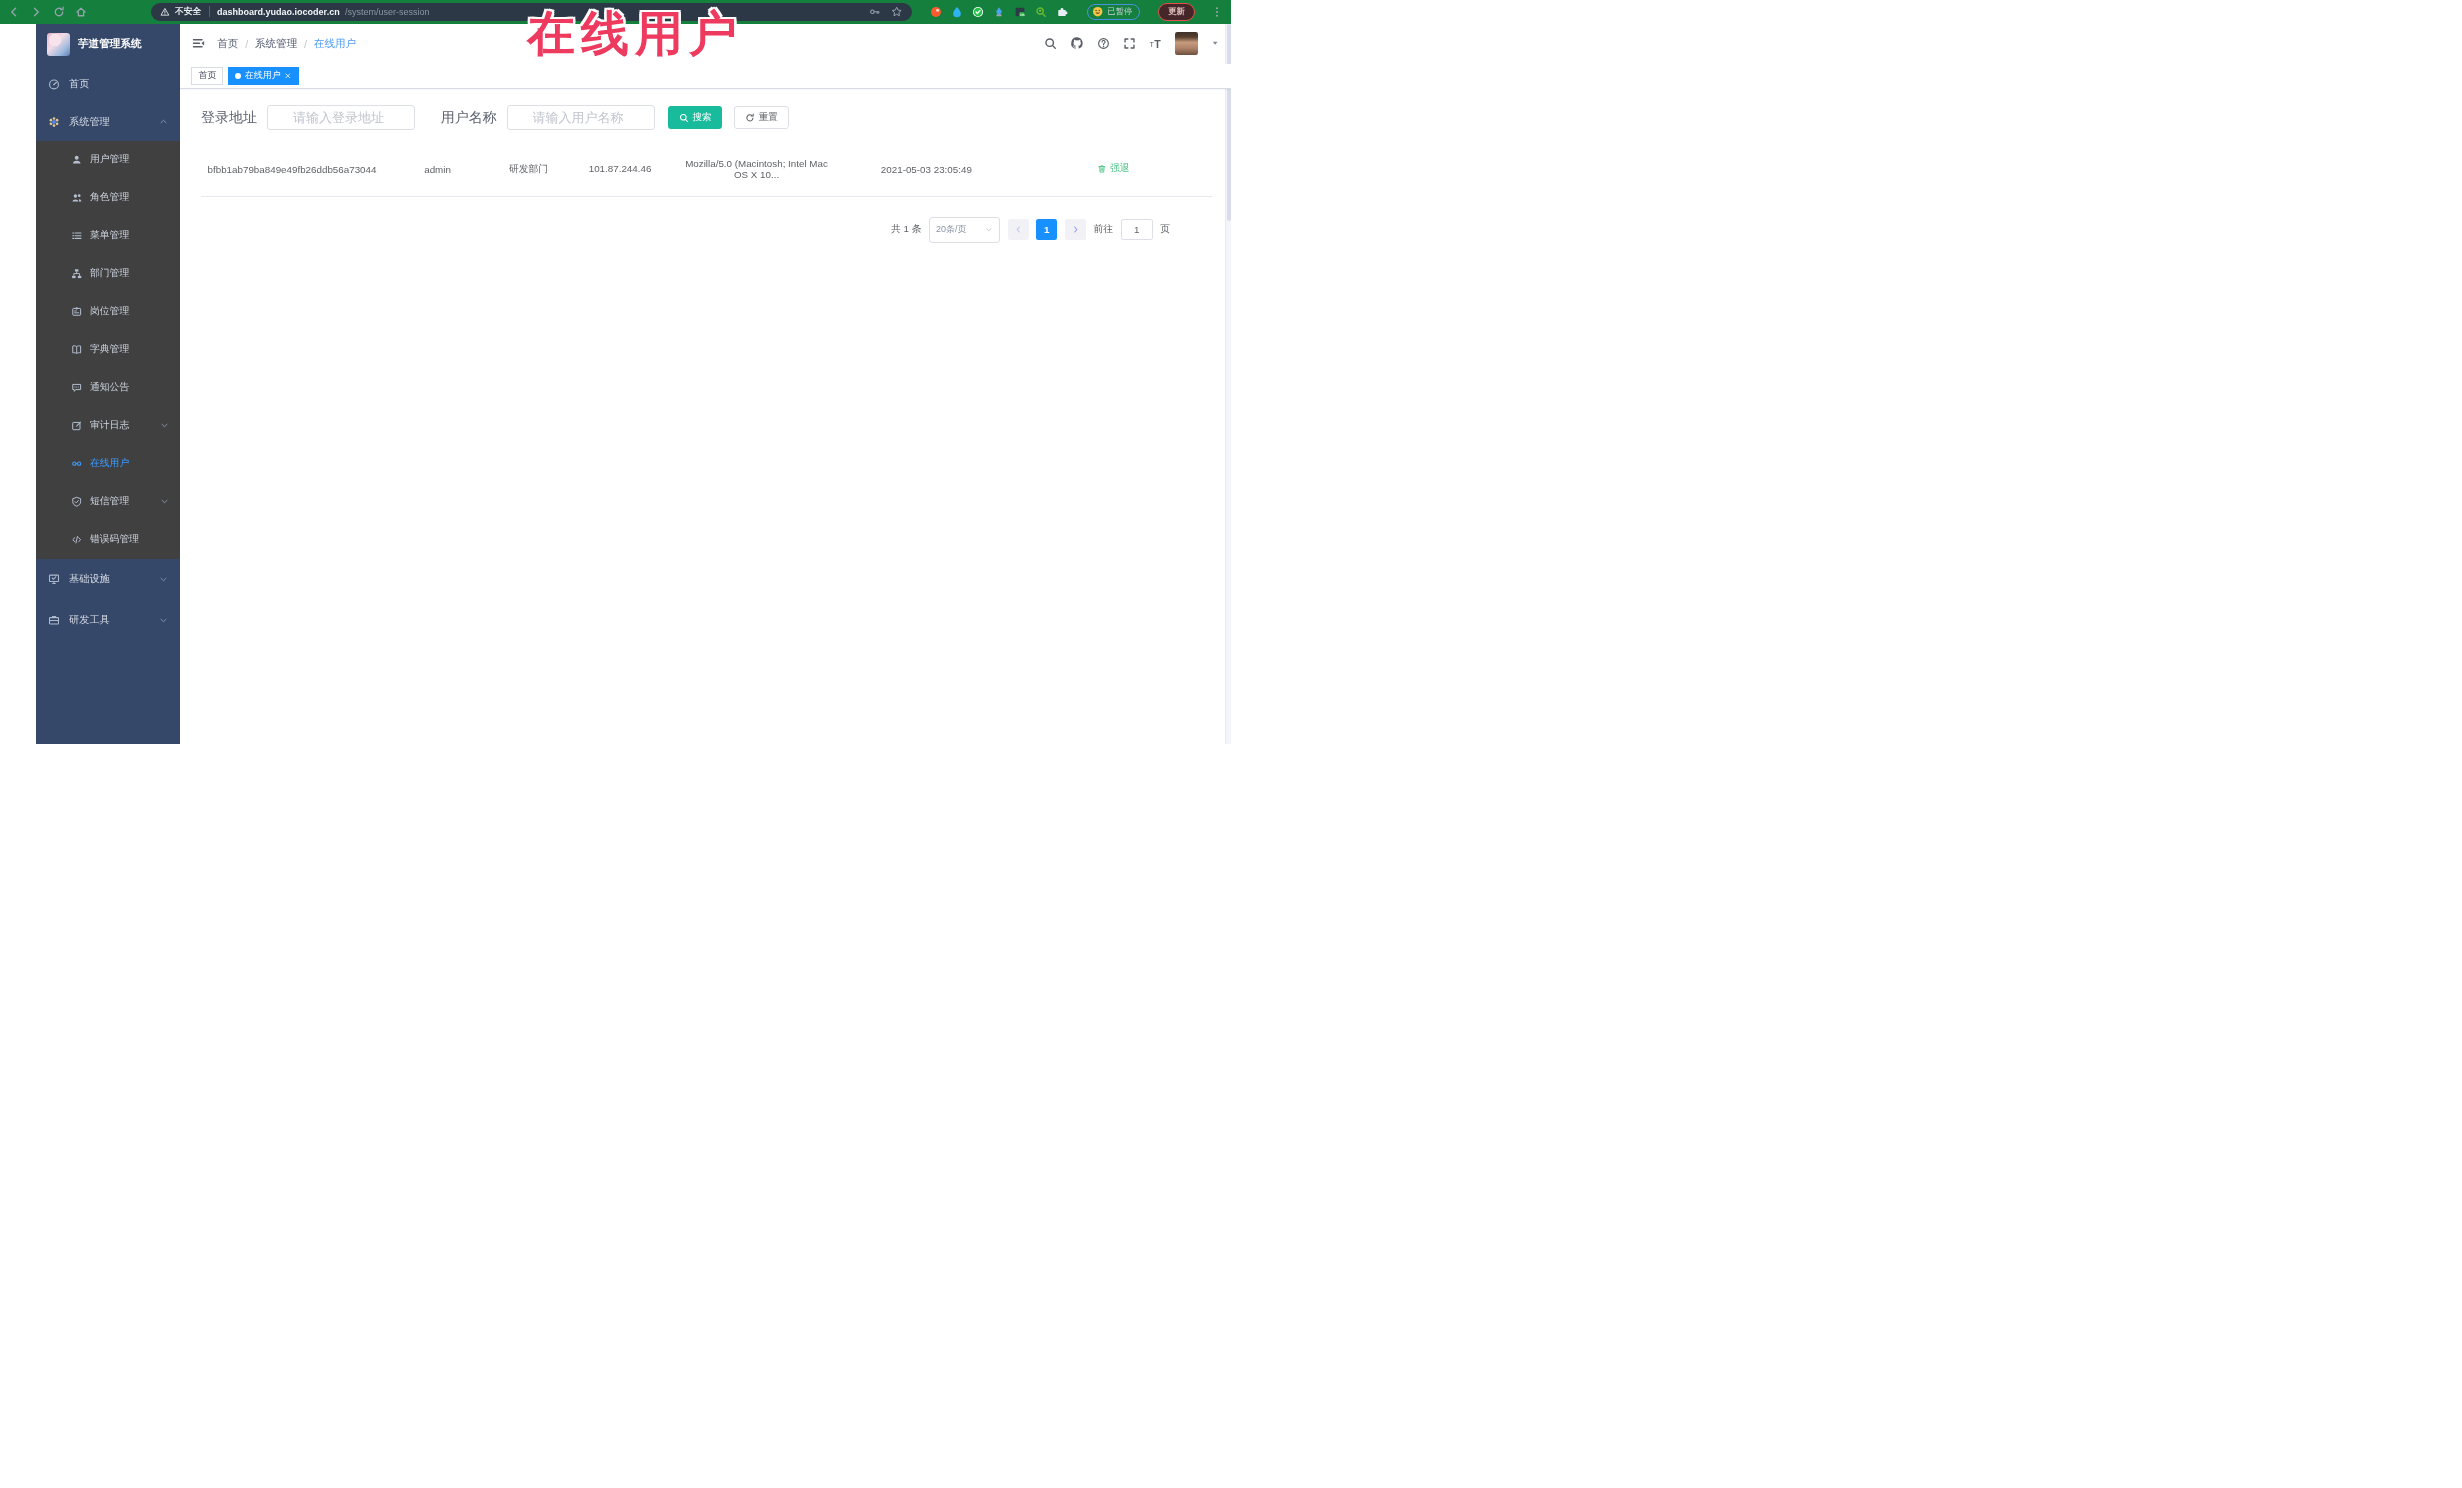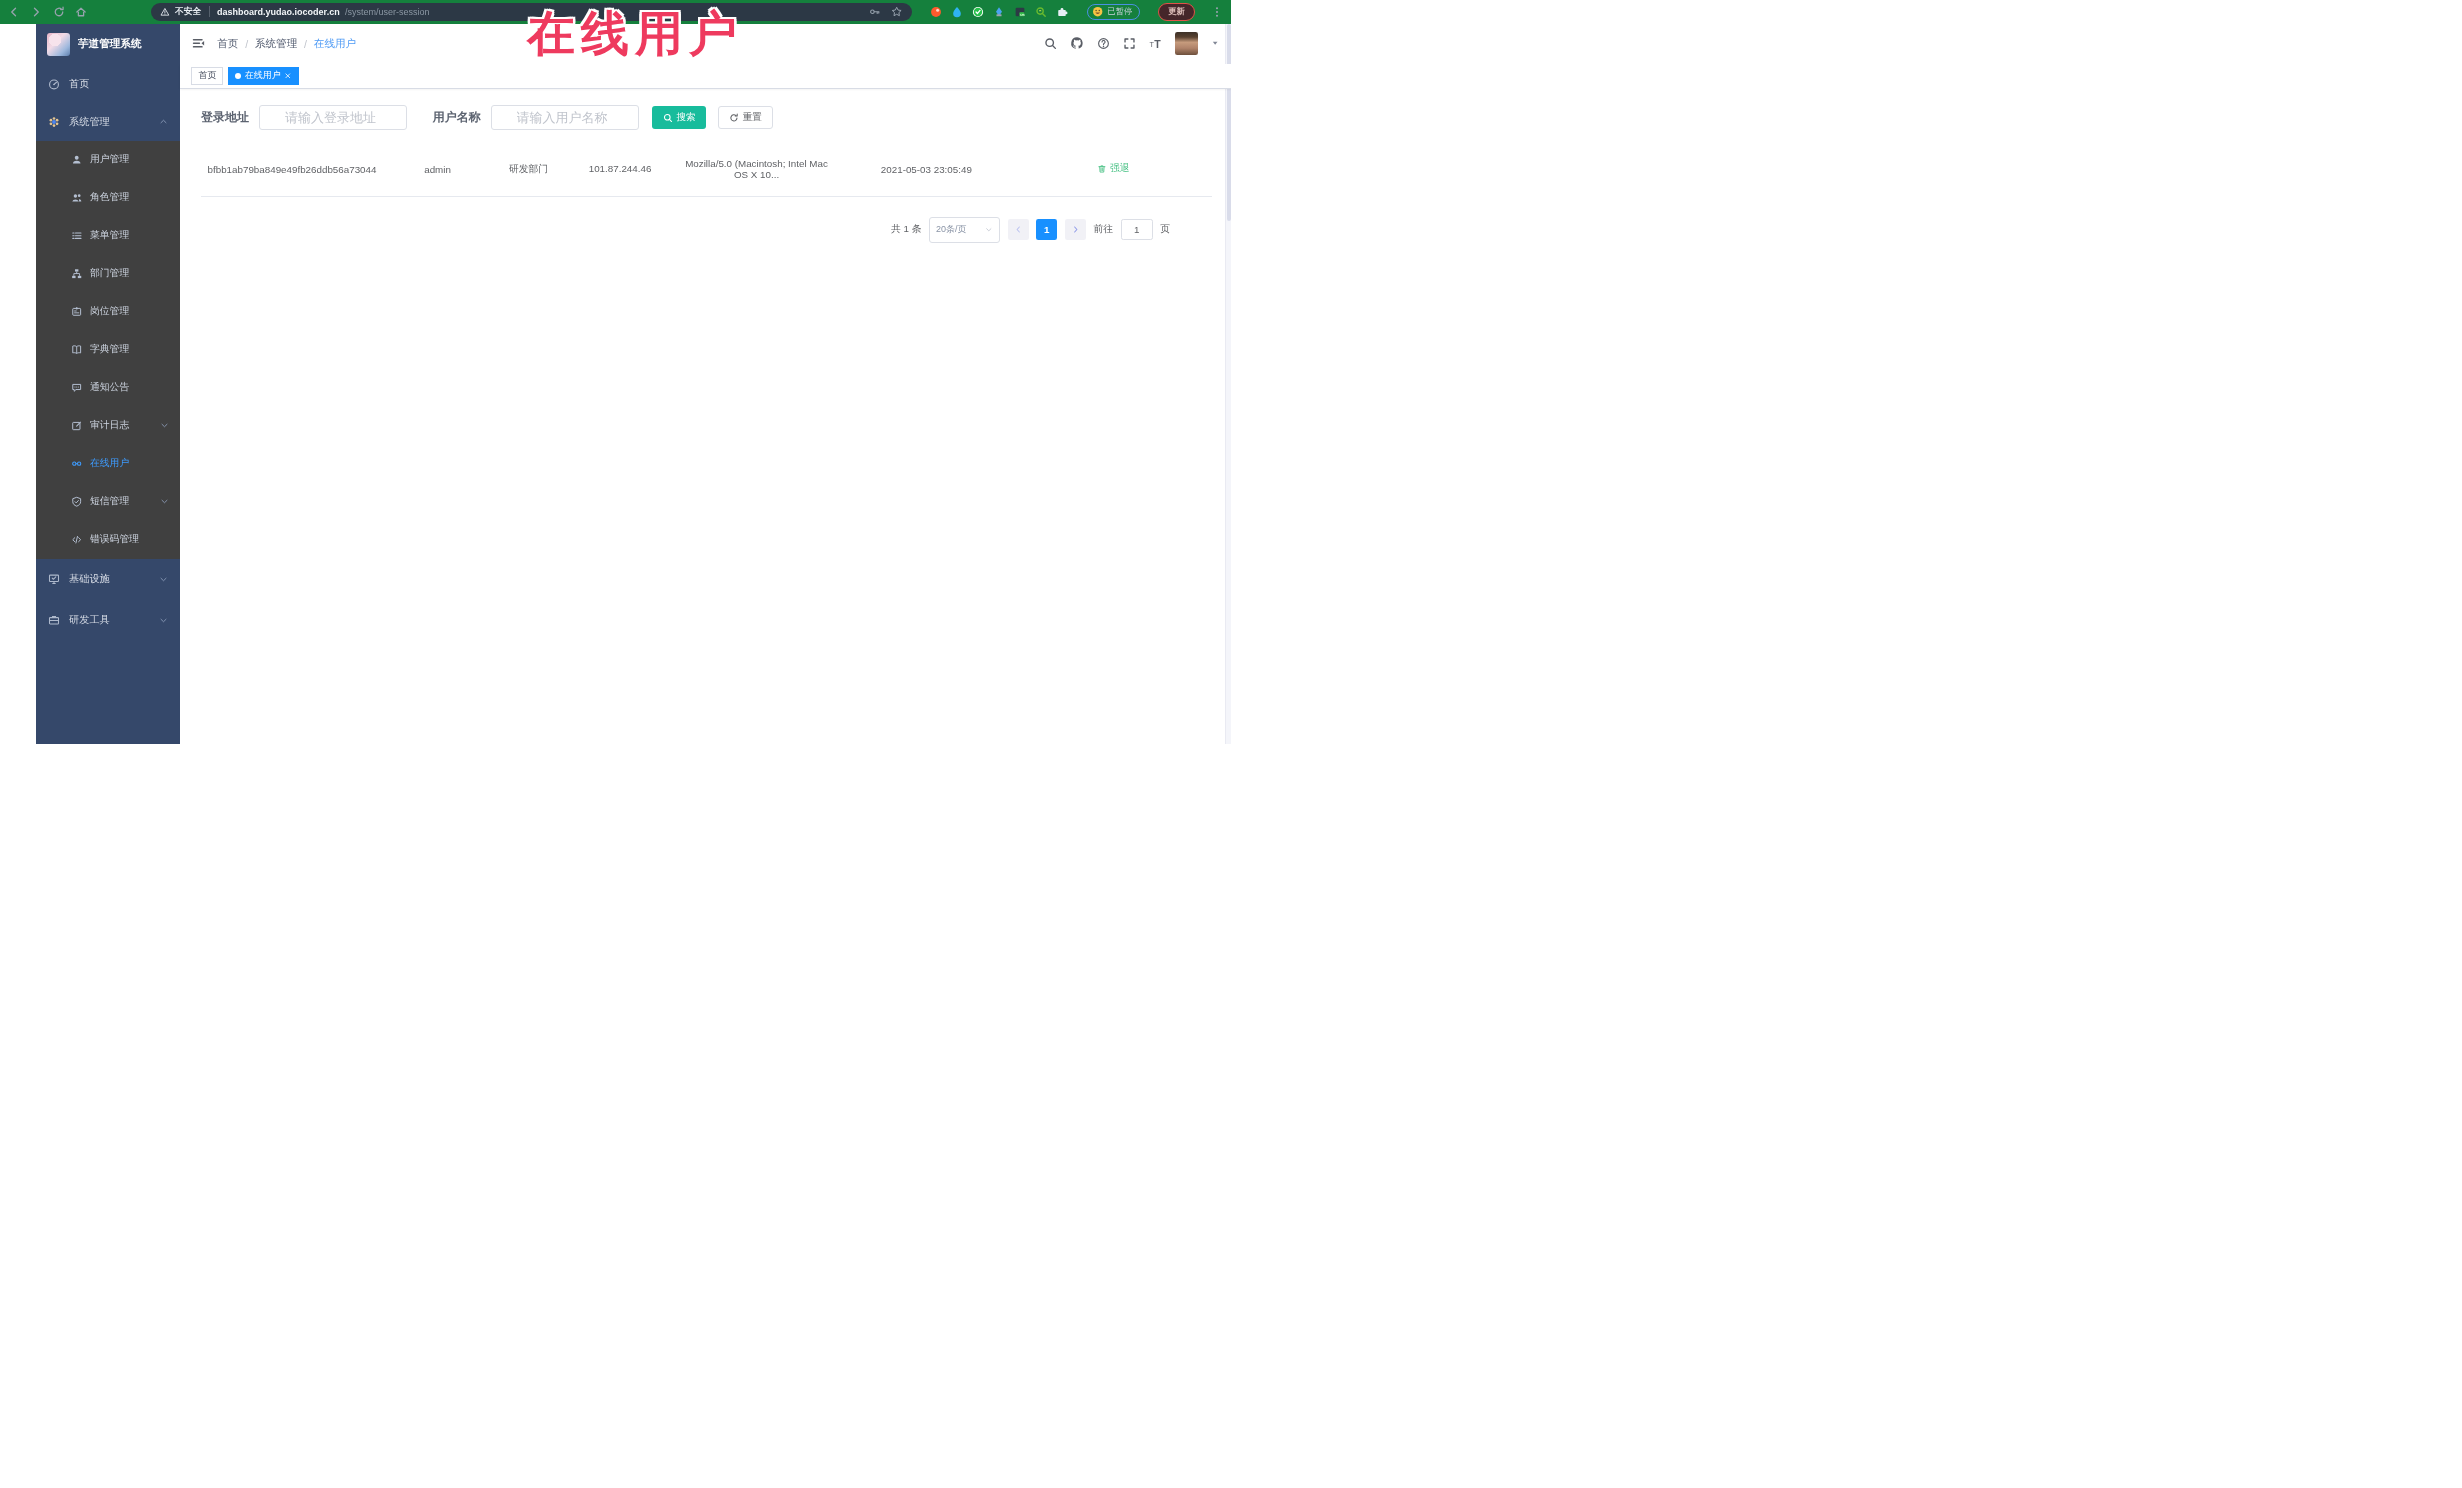--- a/index.html
+++ b/index.html
@@ -56,21 +56,21 @@
   
   .tabsbar { height:25px; display:flex; align-items:center; gap:4.5px; padding:0 11.4px; border-bottom:0.8px solid #d8dce5; box-shadow:0 0.8px 2.3px rgba(0,0,0,.07); background:#fff; position:relative; z-index:2; }
   .tag { height:18px; display:flex; align-items:center; gap:3.8px; border:0.8px solid #d8dce5; background:#fff; padding:0 6px; font-size:9px; color:#495060; cursor:pointer; white-space:nowrap; }
   .tag.active { background:#1890ff; border-color:#1890ff; color:#fff; }
   .tag-dot { width:6px; height:6px; border-radius:50%; background:#fff; }
   .tag-close { width:7.6px; height:7.6px; color:#fff; }
 
   
   .content { flex:1; padding:9px 19px 0 21px; position:relative; background:#fff; }
   .form-row { display:flex; align-items:center; gap:7.6px; margin:7.6px 0 3px; }
-  .flabel { font-size:12px; font-weight:700; color:#5c6370; margin-right:2.3px; white-space:nowrap; }
+  .flabel { font-size:14px; font-weight:400; color:#5c6370; margin-right:2.3px; white-space:nowrap; }
   .finput { width:148px; height:25px; border:0.8px solid #dcdfe6; border-radius:3px; padding:0 25px; font-size:13px; color:#606266; outline:none; font-family:"Liberation Sans",sans-serif; }
   .finput::placeholder { color:#c0c4cc; }
   .gap20 { width:10.6px; }
   .btn { height:23.5px; border-radius:3px; padding:0 9.8px; font-size:9.5px; display:inline-flex; align-items:center; gap:3.8px; cursor:pointer; border:0.8px solid transparent; white-space:nowrap; font-family:"Liberation Sans",sans-serif; }
   .btn .bico { width:9.8px; height:9.8px; }
   .btn-search { background:#18bc9c; color:#fff; margin-left:6px; }
   .btn-reset { background:#fff; border-color:#dcdfe6; color:#606266; margin-left:4.5px; }
 
   
   .table { margin-top:12px; }

